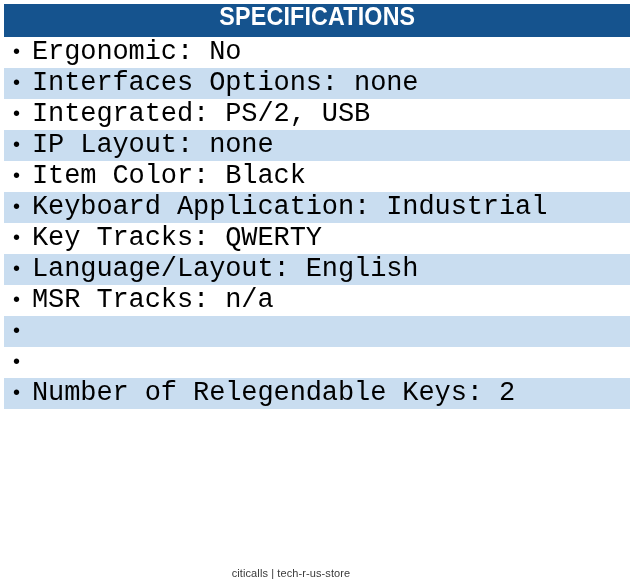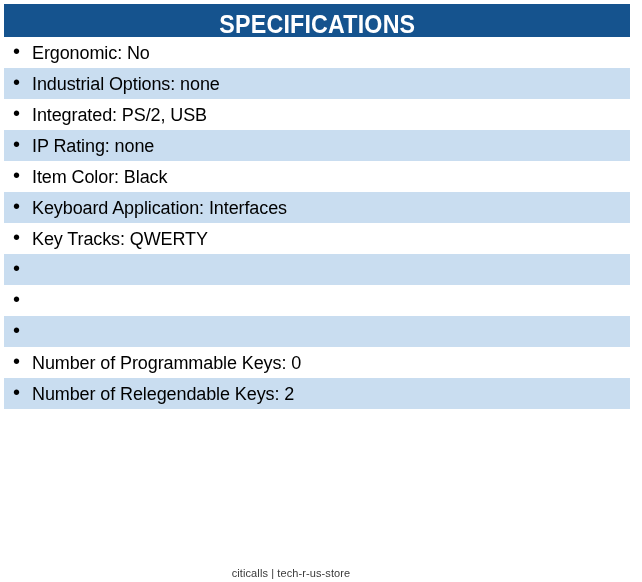--- a/index.html
+++ b/index.html
@@ -26,21 +26,21 @@
 
   
   .spec-header {
     position: absolute;
     left: 4px;
     top: 4px;
     width: 626px;
     height: 33px;
     background: #15538E;
     display: flex;
-    align-items: flex-end;
+    align-items: flex-start;
     justify-content: center;
     box-sizing: border-box;
   }
   .spec-header-title {
     color: #ffffff;
     font-family: "Liberation Sans", sans-serif;
     font-weight: bold;
     font-size: 25px;
     letter-spacing: 0.2px;
     line-height: 1;
@@ -72,22 +72,22 @@
     width: 19px;
     color: #000000;
     font-size: 20px;
     line-height: 1;
     text-align: left;
     padding-bottom: 3px;
   }
   .spec-text {
     flex: 1 1 auto;
     color: #000000;
-    font-family: Liberation Sans, sans-serif;
-    font-size: 18px;
+    font-family: Liberation Mono, monospace;
+    font-size: 27px;
     line-height: 1;
     white-space: nowrap;
     letter-spacing: -0.1px;
   }
 
   
   .sheet-footer {
     position: absolute;
     left: 0;
     top: 563px;
@@ -115,63 +115,64 @@
 
   <div class="spec-list">
 
     <div class="spec-row">
       <span class="spec-bullet">•</span>
       <span class="spec-text">Ergonomic: No</span>
     </div>
 
     <div class="spec-row alt">
       <span class="spec-bullet">•</span>
-      <span class="spec-text">Industrial Options: none</span>
+      <span class="spec-text">Interfaces Options: none</span>
     </div>
 
     <div class="spec-row">
       <span class="spec-bullet">•</span>
       <span class="spec-text">Integrated: PS/2, USB</span>
     </div>
 
     <div class="spec-row alt">
       <span class="spec-bullet">•</span>
-      <span class="spec-text">IP Rating: none</span>
+      <span class="spec-text">IP Layout: none</span>
     </div>
 
     <div class="spec-row">
       <span class="spec-bullet">•</span>
       <span class="spec-text">Item Color: Black</span>
     </div>
 
     <div class="spec-row alt">
       <span class="spec-bullet">•</span>
-      <span class="spec-text">Keyboard Application: Interfaces</span>
+      <span class="spec-text">Keyboard Application: Industrial</span>
     </div>
 
     <div class="spec-row">
       <span class="spec-bullet">•</span>
       <span class="spec-text">Key Tracks: QWERTY</span>
     </div>
 
     <div class="spec-row alt">
       <span class="spec-bullet">•</span>
+      <span class="spec-text">Language/Layout: English</span>
     </div>
 
     <div class="spec-row">
       <span class="spec-bullet">•</span>
+      <span class="spec-text">MSR Tracks: n/a</span>
     </div>
 
     <div class="spec-row alt">
       <span class="spec-bullet">•</span>
     </div>
 
     <div class="spec-row">
       <span class="spec-bullet">•</span>
-      <span class="spec-text">Number of Programmable Keys: 0</span>
     </div>
 
     <div class="spec-row alt">
       <span class="spec-bullet">•</span>
       <span class="spec-text">Number of Relegendable Keys: 2</span>
     </div>
 
   </div>
 
   <div class="sheet-footer">

